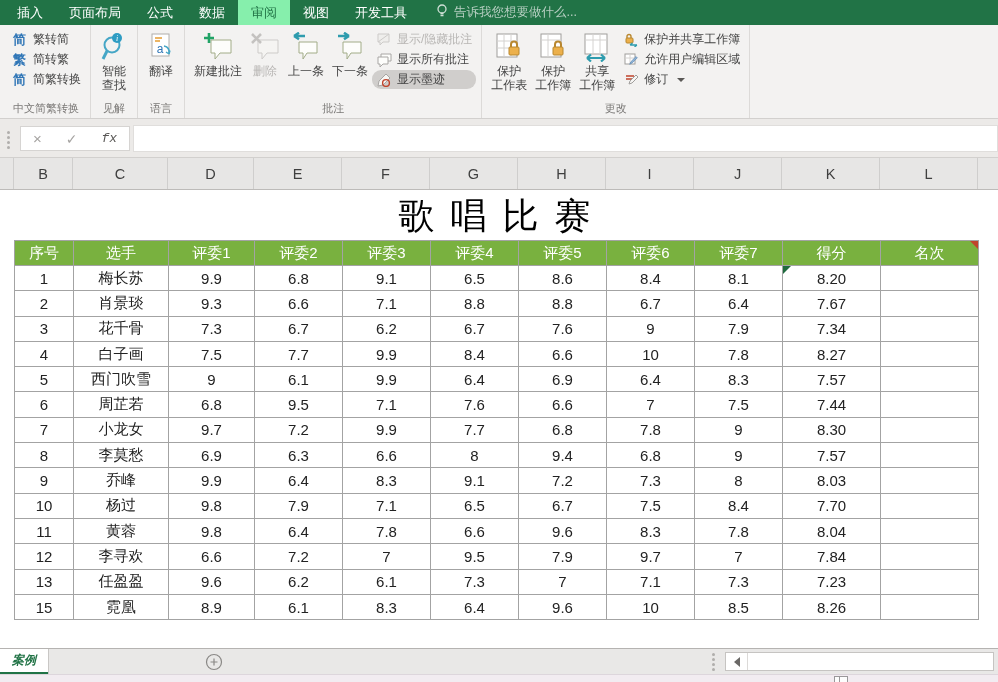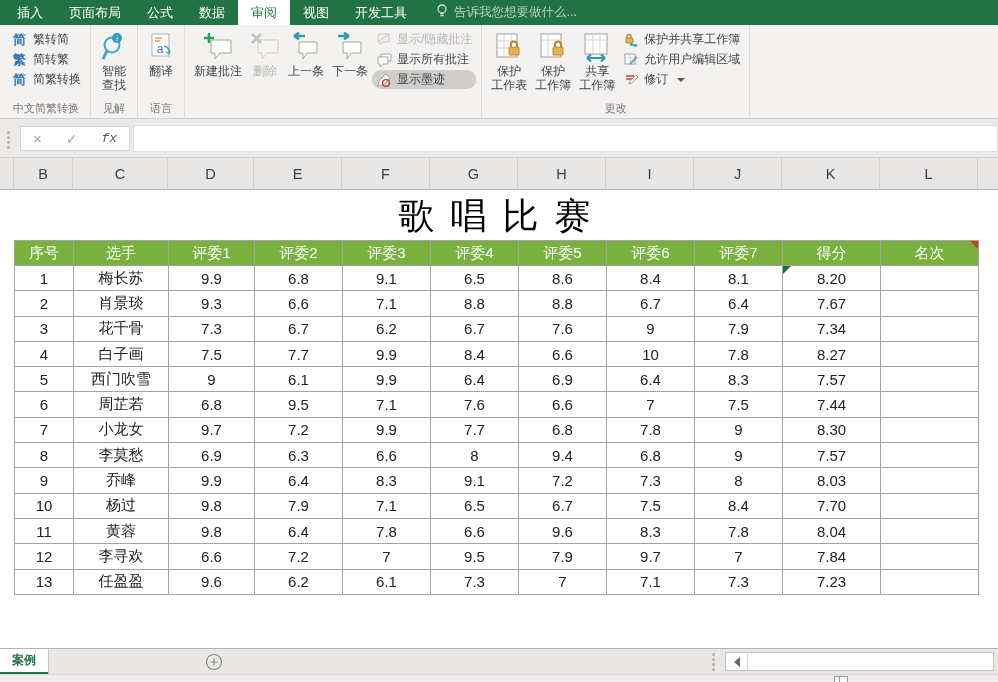--- a/index.html
+++ b/index.html
@@ -4,21 +4,21 @@
 <style>
   * { margin:0; padding:0; box-sizing:border-box; }
   html,body { width:998px; height:682px; overflow:hidden; }
   body { font-family:"Liberation Sans", sans-serif; background:#fff; }
   .app { position:relative; width:998px; height:511px; }
 
   
   .tabbar { height:25px; background:#217346; display:flex; align-items:stretch; padding-left:4px; }
   .tabs { display:flex; }
   .tab { padding:0 13px; font-size:13px; line-height:25px; color:#fff; white-space:nowrap; }
-  .tab.active { background:#ffffff; color:#217346; }
+  .tab.active { background:#86efac; color:#217346; }
   .tellme { display:flex; align-items:center; gap:6px; margin-left:16px; color:#b7cfc2; font-size:12.5px; }
 
   
   .ribbon { height:94px; background:#f3f2f1; border-bottom:1px solid #d2d0ce; display:flex; align-items:stretch; padding-left:2px; }
   .rgroup { display:flex; flex-direction:column; border-right:1px solid #dcdad8; padding:3px 5px 0 5px; }
   .rg-body { flex:1; display:flex; align-items:flex-start; }
   .rg-label { height:17px; font-size:11px; color:#7a7876; text-align:center; line-height:15px; white-space:nowrap; }
   .btn-large { display:flex; flex-direction:column; align-items:center; justify-content:flex-start; padding:2px 4px; height:72px; border-radius:2px; }
   .btn-large .icon { height:34px; display:flex; align-items:center; justify-content:center; }
   .btn-large .lbl { font-size:12px; line-height:14px; text-align:center; color:#444; white-space:pre-line; }
@@ -53,21 +53,21 @@
   table.score th, table.score td { border:1px solid #a3a3a3; padding:0; font-weight:normal; overflow:hidden; white-space:nowrap; }
   table.score thead th { background:#79b13f; color:#fff; font-size:15px; height:25px; text-align:center; position:relative; }
   table.score td { height:25.3px; font-size:15px; color:#222; text-align:center; background:#fff; position:relative; }
   td.total { text-align:right; padding-right:9px; }
   td.sel { background:#29b5e8; color:#fff; }
   td.sel::before { content:""; position:absolute; left:0; top:0; width:0; height:0; border-top:8px solid #1f6b3f; border-right:8px solid transparent; }
   th.has-comment::after { content:""; position:absolute; right:0; top:0; width:0; height:0; border-top:8px solid #c0442c; border-left:8px solid transparent; }
 
   
   .sheetbar { position:relative; height:26px; background:#e9e8e7; border-top:1px solid #b5b3b1; }
-  .sheet-tab { position:absolute; left:0; top:0; height:25px; padding:0 12px; background:#fff; color:#217346; font-weight:bold; font-size:12px; line-height:23px; border-right:1px solid #c9c7c5; box-shadow:inset 0 -2px 0 #217346; }
+  .sheet-tab { position:absolute; left:0; top:0; height:25px; padding:0 12px; background:#fff; color:#217346; font-weight:bold; font-size:12px; line-height:23px; border-right:1px solid #c9c7c5; box-shadow:inset 0 -2px 0 #217346;font-style:italic; }
   .add-sheet { position:absolute; left:205px; top:4px; width:18px; height:18px; }
   .hscroll { position:absolute; left:712px; right:4px; top:3px; height:19px; display:flex; align-items:center; }
   .dots { width:3px; margin-right:10px; padding-top:2px; }
   .hs-box { flex:1; height:19px; background:#fff; border:1px solid #c6c4c2; display:flex; align-items:stretch; }
   .hs-arrow { width:22px; border-right:1px solid #dcdad8; display:flex; align-items:center; justify-content:center; }
   .hs-arrow b { width:0; height:0; border-top:5px solid transparent; border-bottom:5px solid transparent; border-right:6px solid #6a6866; }
   .hs-track { flex:1; }
 
   
   .statusbar { position:relative; height:8px; background:#f2ecf1; border-top:1px solid #ddd6dc; }
@@ -220,20 +220,21 @@
             <span class="sic">
               <svg width="15" height="14" viewBox="0 0 15 14">
                   <path d="M9 1 l4 4 -7 7 -5 1 1 -5 z" fill="#f7f6f4" stroke="#a8a6a4"></path>
                   <circle cx="9" cy="10" r="3.4" fill="none" stroke="#c0442c" stroke-width="1.4"></circle>
                 </svg>
             </span>
             <span>显示墨迹</span>
           </div>
         </div>
       </div>
+      <div class="rg-label">批注</div>
     </div>
 
     <div class="rgroup">
       <div class="rg-body">
         <div class="btn-large">
           <span class="icon">
             <svg width="28" height="30" viewBox="0 0 28 30">
                 <rect x="2" y="2" width="20" height="23" fill="#fff" stroke="#a09e9c"></rect>
                 <path d="M2 9 h20 M2 16 h20 M9 2 v23 M16 2 v23" stroke="#d4d2d0"></path>
                 <path d="M16 15 v-2.5 a3 3 0 0 1 6 0 V15" fill="none" stroke="#b8872f" stroke-width="2"></path>
@@ -529,20 +530,33 @@
             <td>9.6</td>
             <td>6.2</td>
             <td>6.1</td>
             <td>7.3</td>
             <td>7</td>
             <td>7.1</td>
             <td>7.3</td>
             <td class="total">7.23</td>
             <td></td>
           </tr>
+          <tr>
+            <td>15</td>
+            <td>霓凰</td>
+            <td>8.9</td>
+            <td>6.1</td>
+            <td>8.3</td>
+            <td>6.4</td>
+            <td>9.6</td>
+            <td>10</td>
+            <td>8.5</td>
+            <td class="total">8.26</td>
+            <td></td>
+          </tr>
         </tbody>
     </table>
   </div>
 
   <div class="sheetbar">
     <div class="sheet-tab">案例</div>
     <div class="add-sheet">
       <svg width="18" height="18" viewBox="0 0 18 18">
           <circle cx="9" cy="9" r="7.5" fill="none" stroke="#8a8886" stroke-width="1.2"></circle>
           <path d="M9 5.5 v7 M5.5 9 h7" stroke="#8a8886" stroke-width="1.2"></path>

